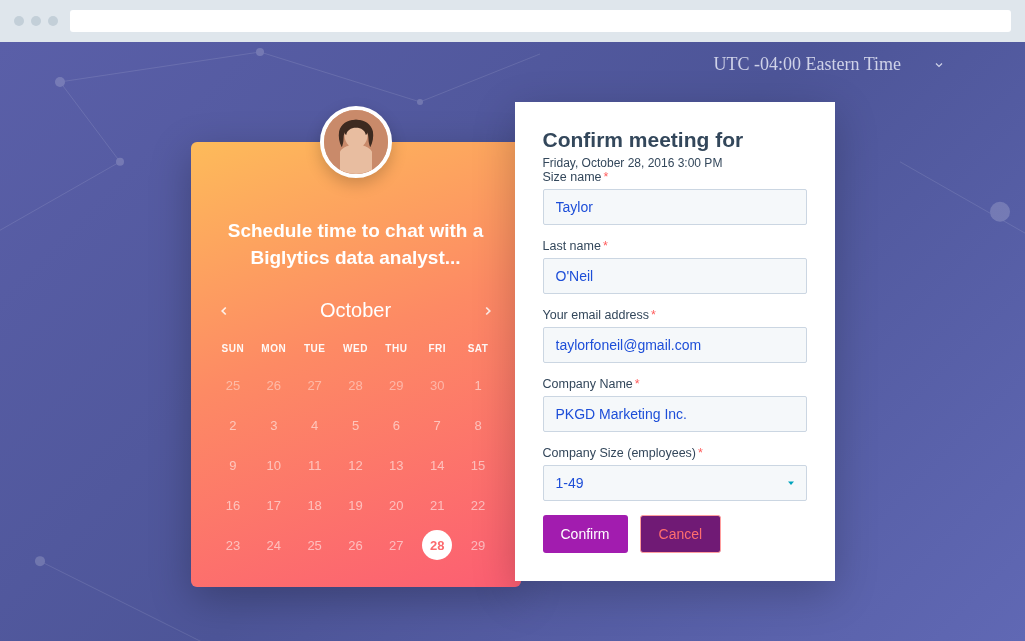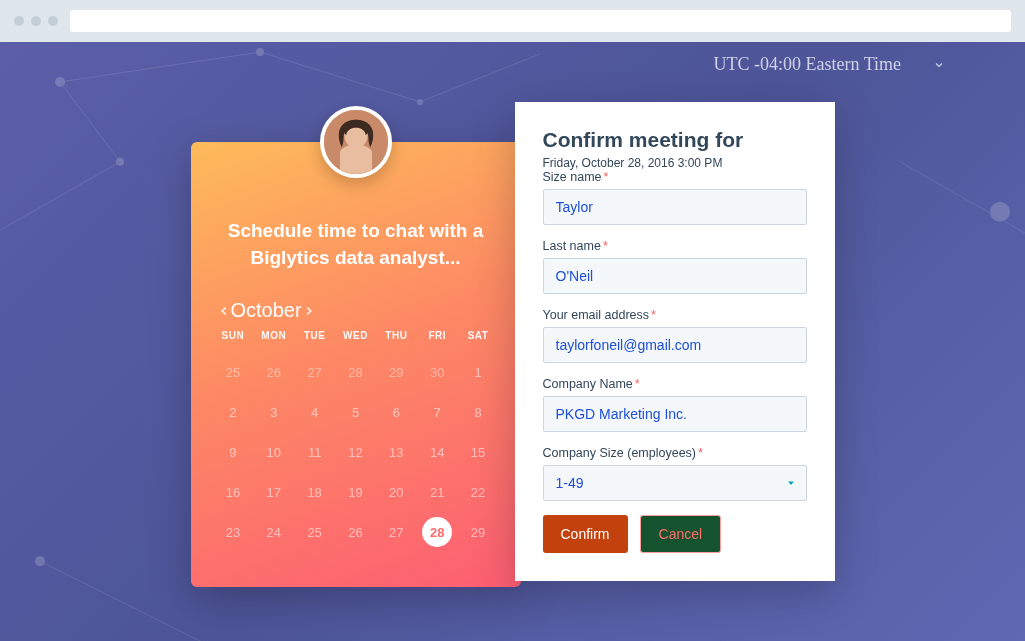--- a/index.html
+++ b/index.html
@@ -84,22 +84,22 @@
     .avatar svg { width: 100%; height: 100%; display: block; }
     .cal-title {
       text-align: center;
       font-size: 19px;
       font-weight: 700;
       line-height: 1.4;
       margin-bottom: 28px;
       padding: 0 10px;
     }
     .month-row {
-      display: flex; align-items: center; justify-content: flex-start;
-      margin-bottom: 8px;
+      display: flex; align-items: center; justify-content: space-between;
+      margin-bottom: 21px;
       padding: 0 4px;
     }
     .month-name { font-size: 20px; font-weight: 400; }
     .month-nav {
       width: 14px; height: 14px; opacity: 0.85; cursor: pointer;
     }
     .dow-row, .week-row {
       display: grid;
       grid-template-columns: repeat(7, 1fr);
       text-align: center;
@@ -170,24 +170,24 @@
       position: absolute; right: 10px; top: 50%; transform: translateY(-50%);
       color: #00a4bd;
       pointer-events: none;
     }
     .btn-row { display: flex; gap: 12px; }
     .btn {
       height: 38px; padding: 0 18px; border-radius: 3px; font-size: 14px; cursor: pointer;
       display: inline-flex; align-items: center; justify-content: center;
     }
     .btn-primary {
-      background: #c2410c; color: #fff; border: none; font-weight: 500;
+      background: #a21caf; color: #fff; border: none; font-weight: 500;
     }
     .btn-secondary {
-      background: #14532d; color: #ff6e6e; border: 1px solid #ff9e9e;
+      background: #701a75; color: #ff6e6e; border: 1px solid #ff9e9e;
     }
   </style>
 </head>
 <body>
 
 <div class="browser-chrome">
   <div class="traffic-lights">
     <span></span>
     <span></span>
     <span></span>

